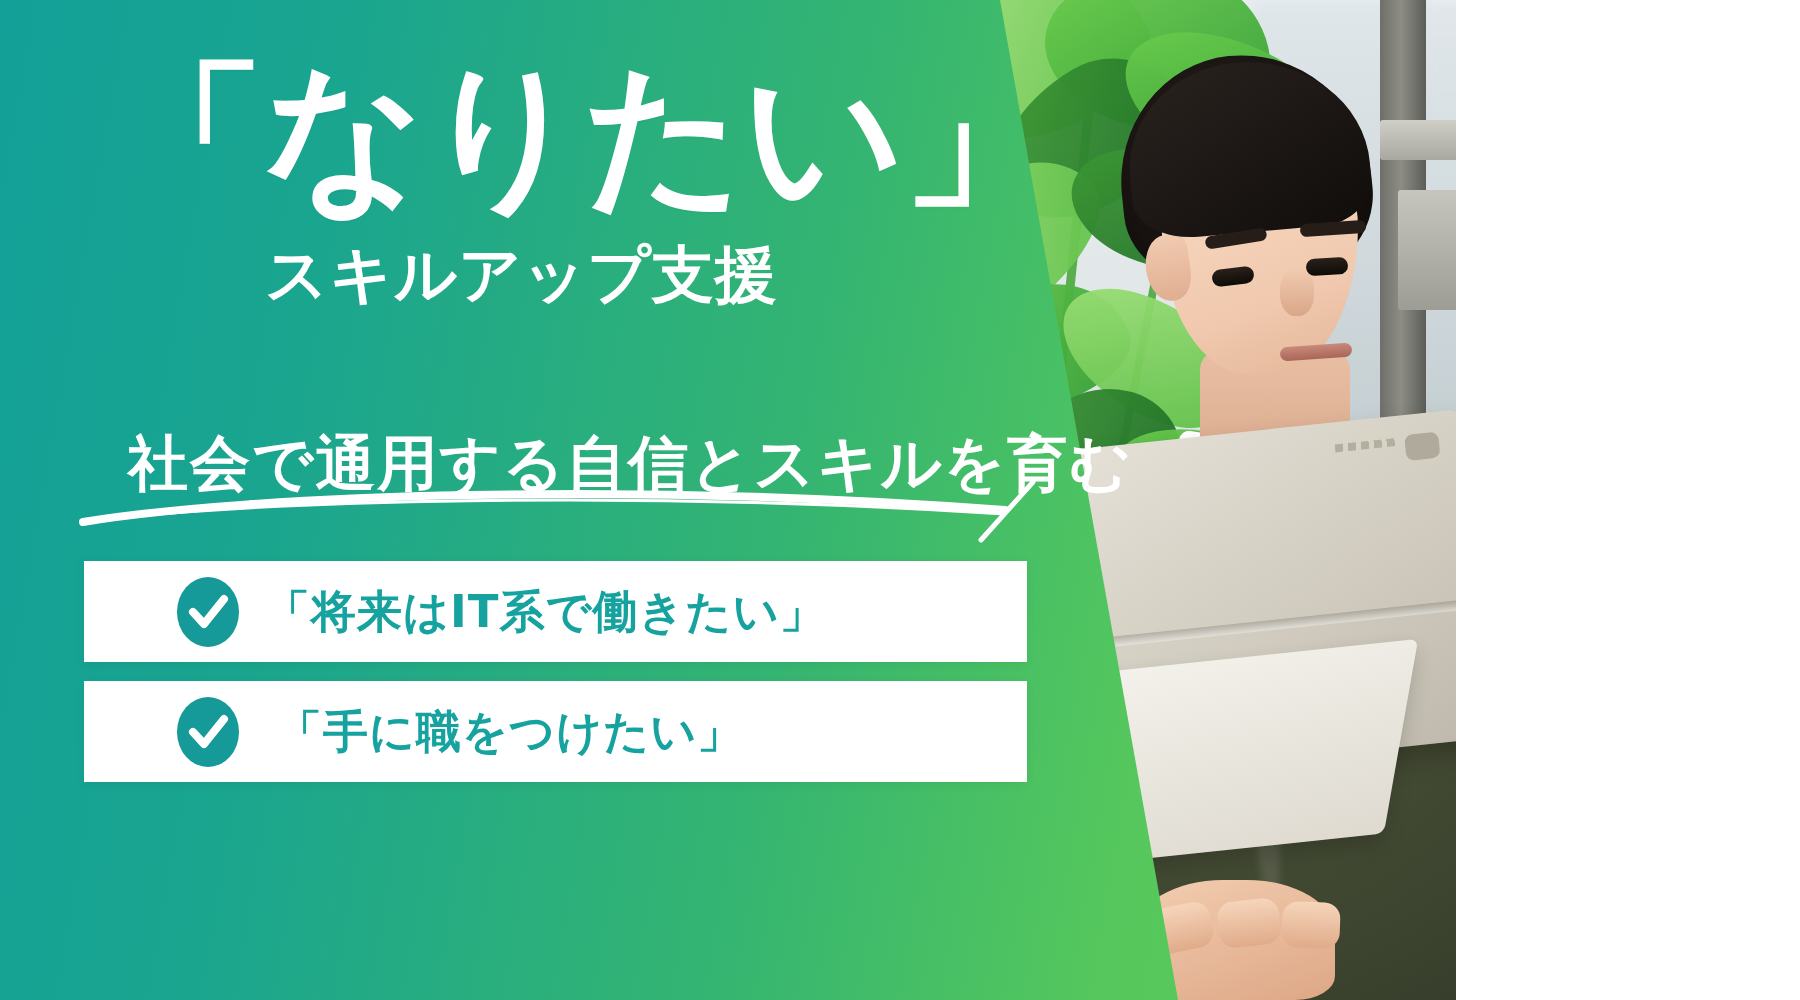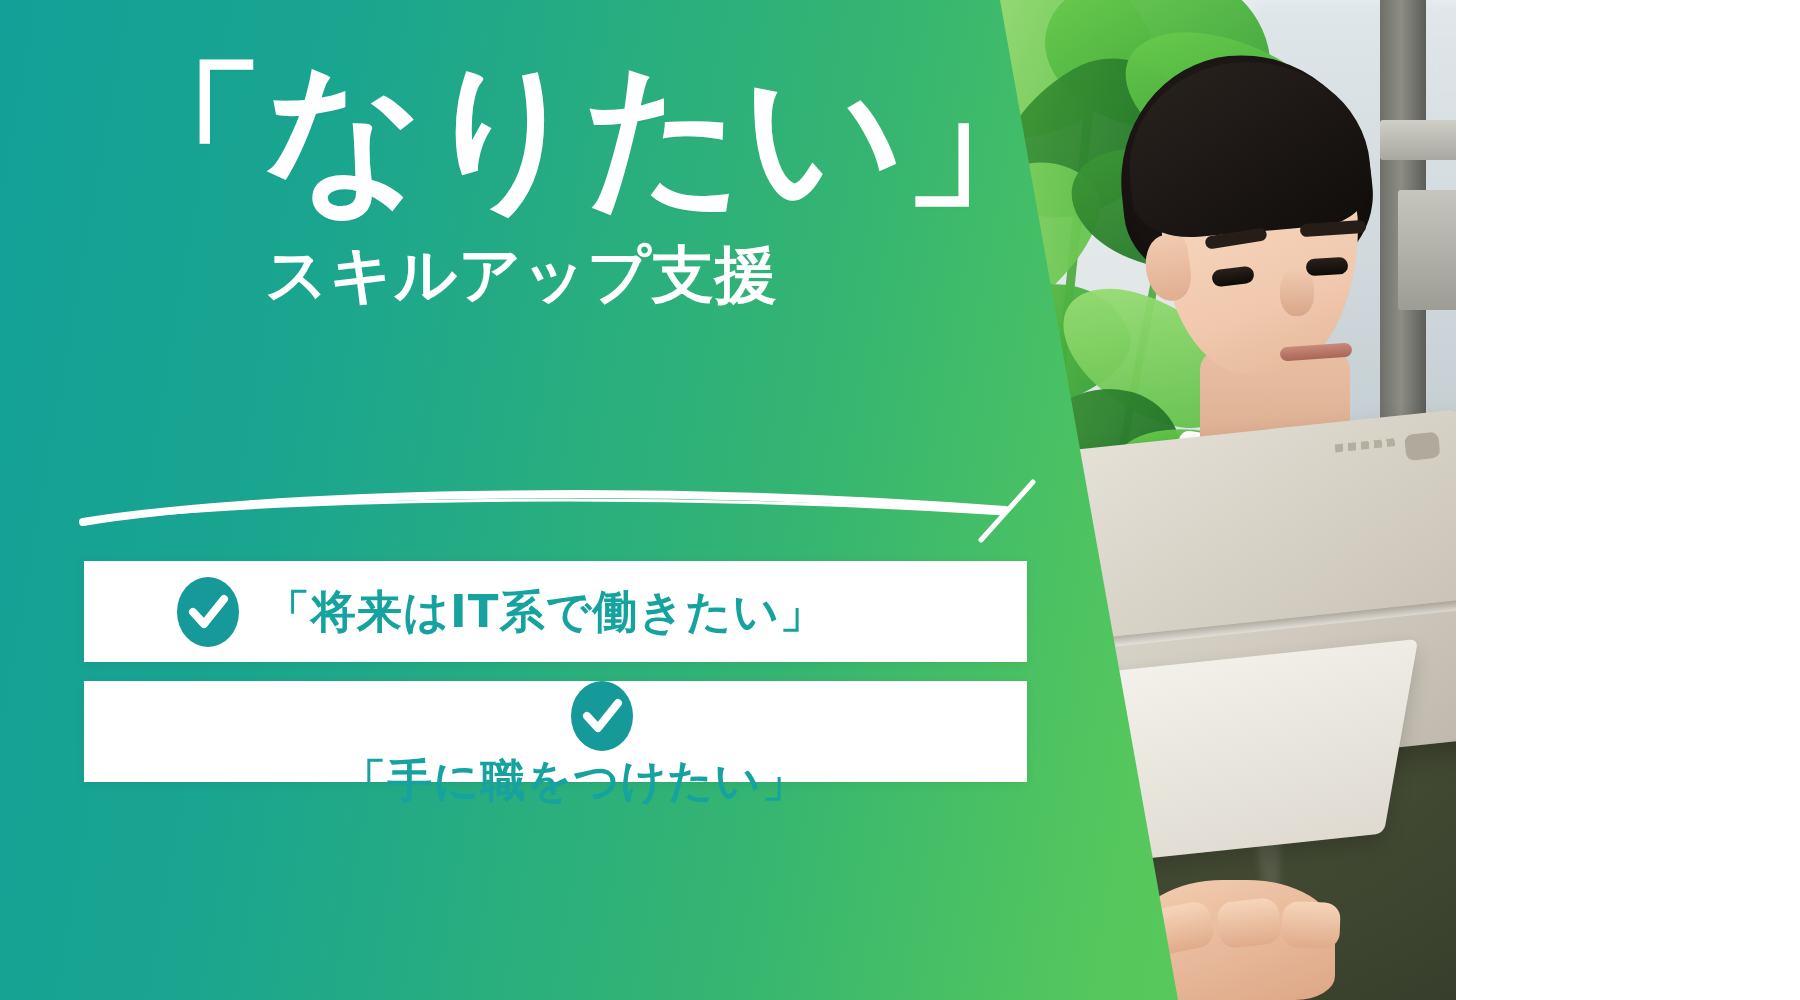--- a/index.html
+++ b/index.html
@@ -131,21 +131,21 @@
   }
 
   .underline-wrap{position:absolute;left:75px;top:470px;width:990px;height:80px;}
 
   
   .card{
     position:absolute;left:84px;background:#fff;display:flex;align-items:center;
     box-shadow:0 2px 10px rgba(0,0,0,.06);
   }
   .card.c1{top:561px;width:943px;height:101px;}
-  .card.c2{top:681px;width:943px;height:101px;flex-direction:column;}
+  .card.c2{top:681px;width:943px;height:101px;}
 
   .check-icon{margin-left:93px;flex:0 0 auto;display:block;}
   .card-label{
     margin-left:26px;color:#16a3a0;font-weight:900;font-size:45px;
     letter-spacing:1px;white-space:nowrap;text-align:right;
   }
   .card.c2 .card-label{margin-left:38px;}
 </style>
 </head>
 <body>
@@ -215,20 +215,21 @@
 
   <div class="panel"></div>
 
   <div class="content">
 
     <div class="headline">「なりたい」</div>
 
     <div class="sub l1">スキルアップ支援</div>
 
 
+    <div class="tagline">社会で通用する自信とスキルを育む</div>
 
     <div class="underline-wrap">
       <svg width="990" height="80" viewBox="0 0 990 80" fill="none">
         <path d="M8 52 C 180 24, 560 12, 930 40" stroke="#ffffff" stroke-width="8" stroke-linecap="round" fill="none"></path>
         <path d="M8 52 C 180 30, 560 20, 930 44" stroke="#ffffff" stroke-width="3" stroke-linecap="round" fill="none"></path>
         <path d="M958 12 L 906 70" stroke="#ffffff" stroke-width="5" stroke-linecap="round" fill="none"></path>
       </svg>
     </div>
 
     <div class="card c1">

